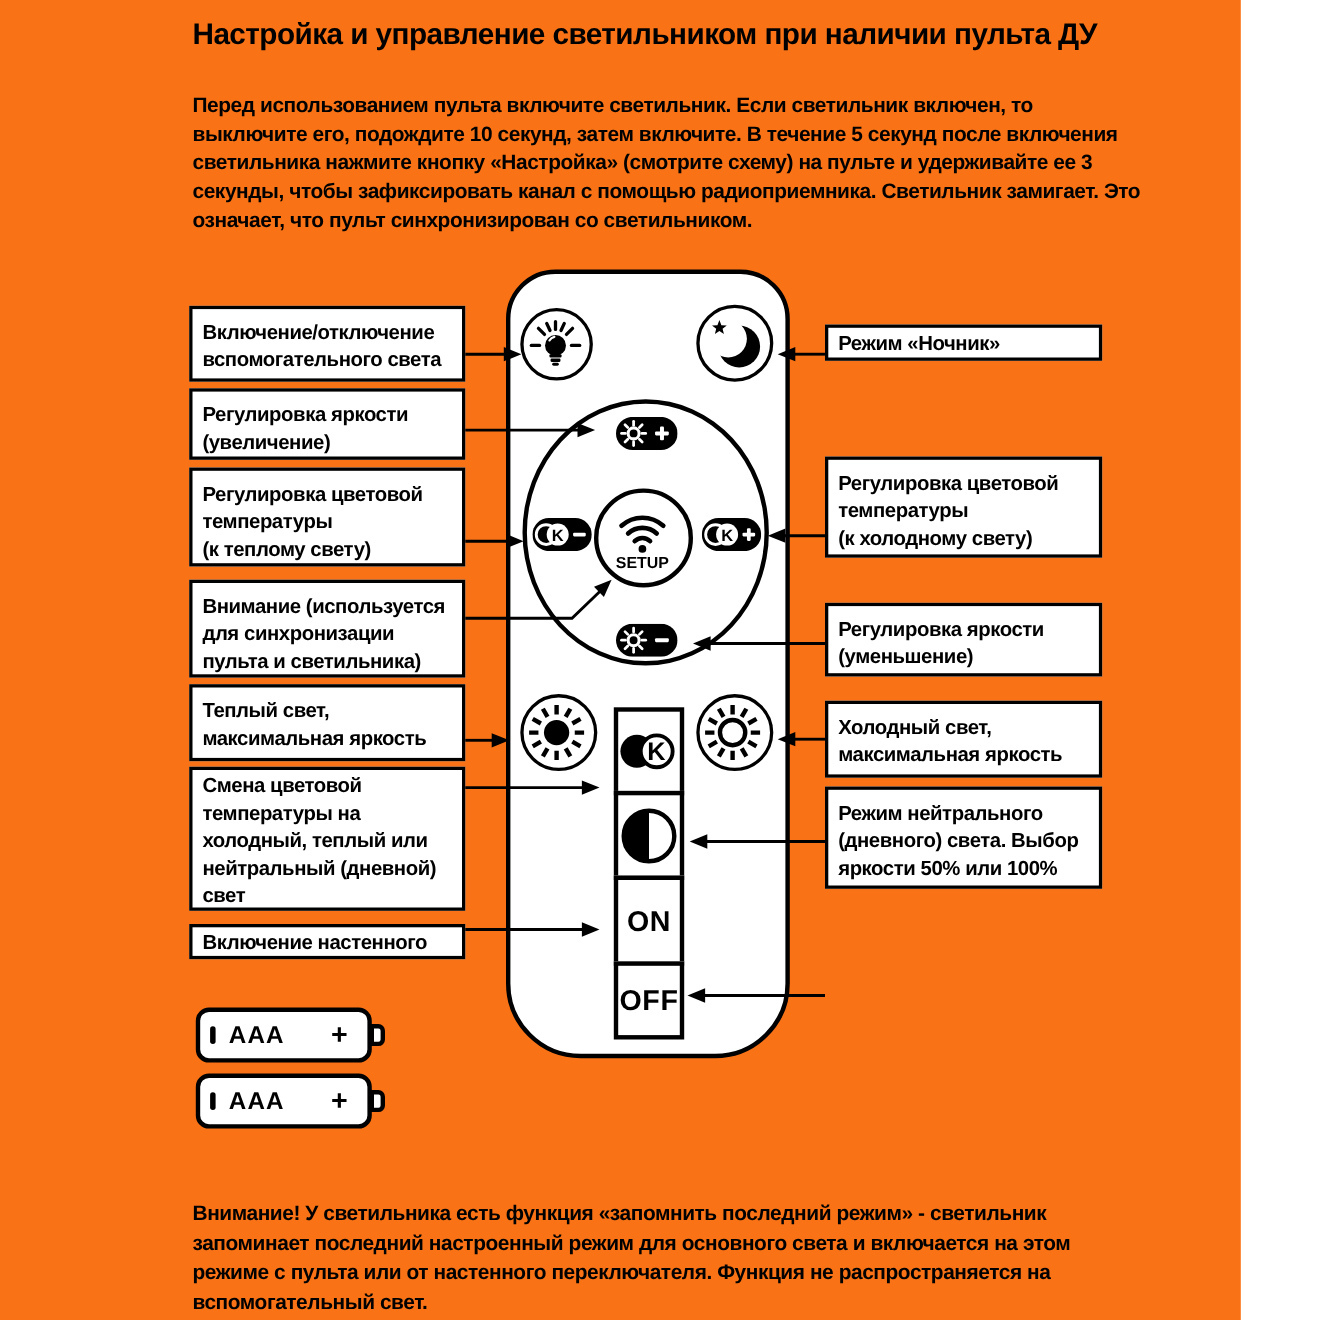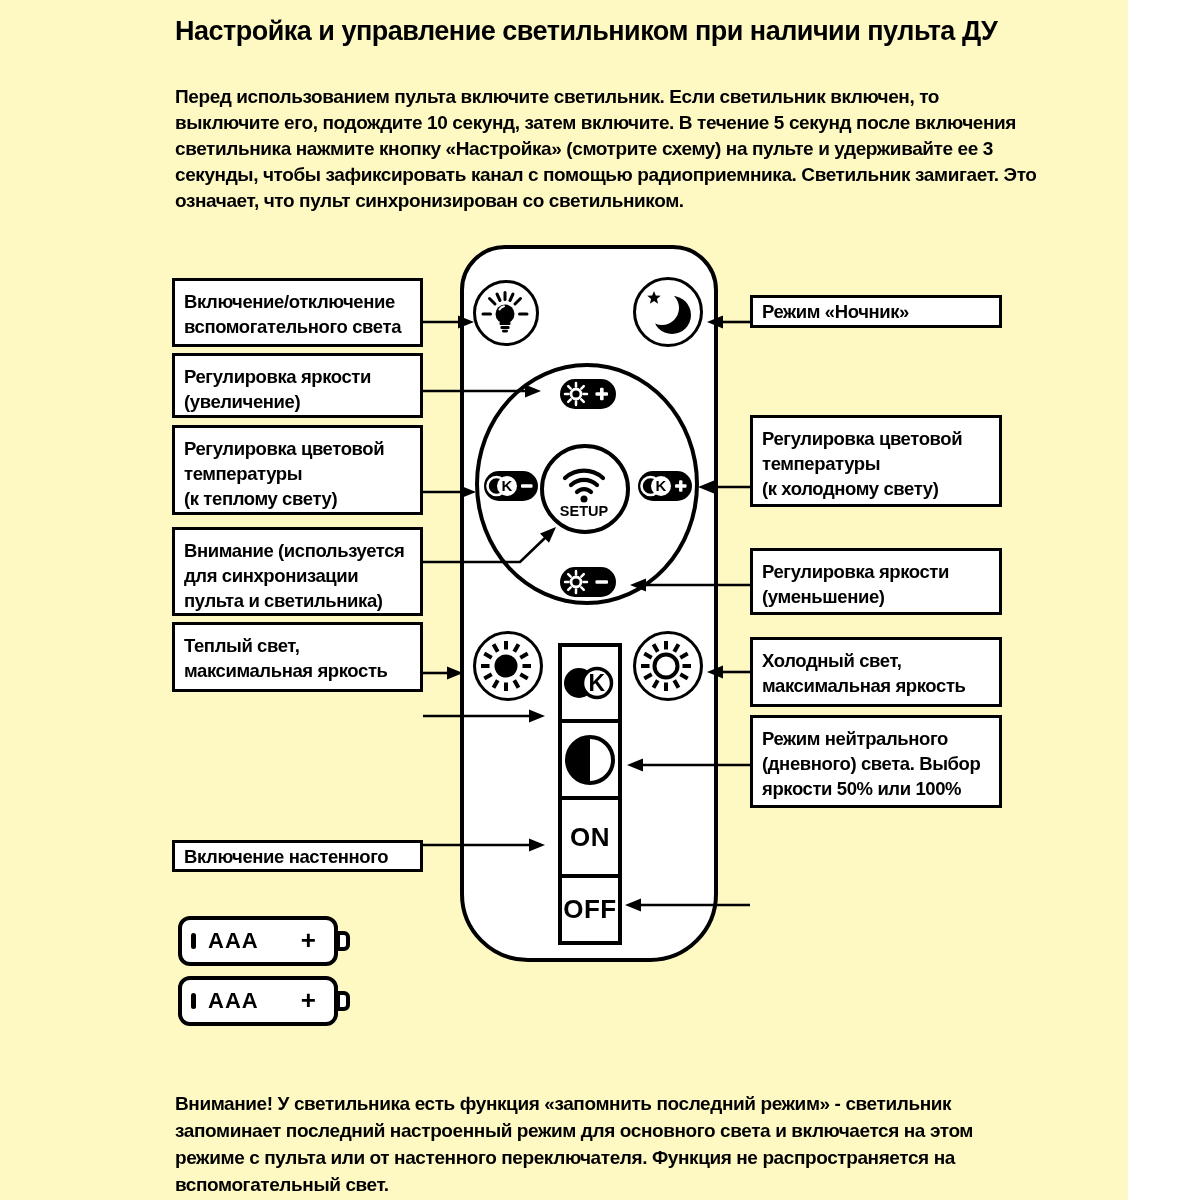--- a/index.html
+++ b/index.html
@@ -1,16 +1,16 @@
 <!DOCTYPE html>
 <html><head>
 <meta charset="utf-8">
 <style>
   html,body{margin:0;padding:0;background:#fff}
-  .page{position:relative;width:1128px;height:1200px;background:#fef9c3;overflow:hidden;
+  .page{position:relative;width:1128px;height:1200px;background:#f97316;overflow:hidden;
         font-family:"Liberation Sans","DejaVu Sans",sans-serif;font-weight:bold;color:#000}
   .abs{position:absolute}
   .title{left:175px;top:16px;font-size:27px;letter-spacing:-0.5px;white-space:nowrap}
   .para{font-size:19px;line-height:26px;letter-spacing:-0.4px}
   .intro{left:175px;top:84px;width:865px}
   .note{left:175px;top:1041px;font-size:19.5px;letter-spacing:-0.4px}
   .attention{left:175px;top:1090px;width:872px;line-height:27px}
   .box{border:3px solid #000;background:#fff;font-size:18.5px;line-height:25px;letter-spacing:-0.4px;
        padding:8px 9px;white-space:pre-line;box-sizing:border-box}
   .box.single{display:flex;align-items:center;padding:0 9px}
@@ -208,20 +208,25 @@
   <div class="abs box" style="left:172px;top:353px;width:251px;height:65px">Регулировка яркости
 (увеличение)</div>
   <div class="abs box" style="left:172px;top:425px;width:251px;height:90px">Регулировка цветовой
 температуры
 (к теплому свету)</div>
   <div class="abs box" style="left:172px;top:527px;width:251px;height:89px">Внимание (используется
 для синхронизации
 пульта и светильника)</div>
   <div class="abs box" style="left:172px;top:622px;width:251px;height:70px">Теплый свет,
 максимальная яркость</div>
+  <div class="abs box tall" style="left:172px;top:697px;width:251px;height:131px">Смена цветовой
+температуры на
+холодный, теплый или
+нейтральный (дневной)
+свет</div>
   <div class="abs box single" style="left:172px;top:840px;width:251px;height:32px">Включение настенного</div>
 
   <div class="abs box single" style="left:750px;top:295px;width:252px;height:33px">Режим «Ночник»</div>
   <div class="abs box" style="left:750px;top:415px;width:252px;height:92px">Регулировка цветовой
 температуры
 (к холодному свету)</div>
   <div class="abs box" style="left:750px;top:548px;width:252px;height:67px">Регулировка яркости
 (уменьшение)</div>
   <div class="abs box" style="left:750px;top:637px;width:252px;height:70px">Холодный свет,
 максимальная яркость</div>

